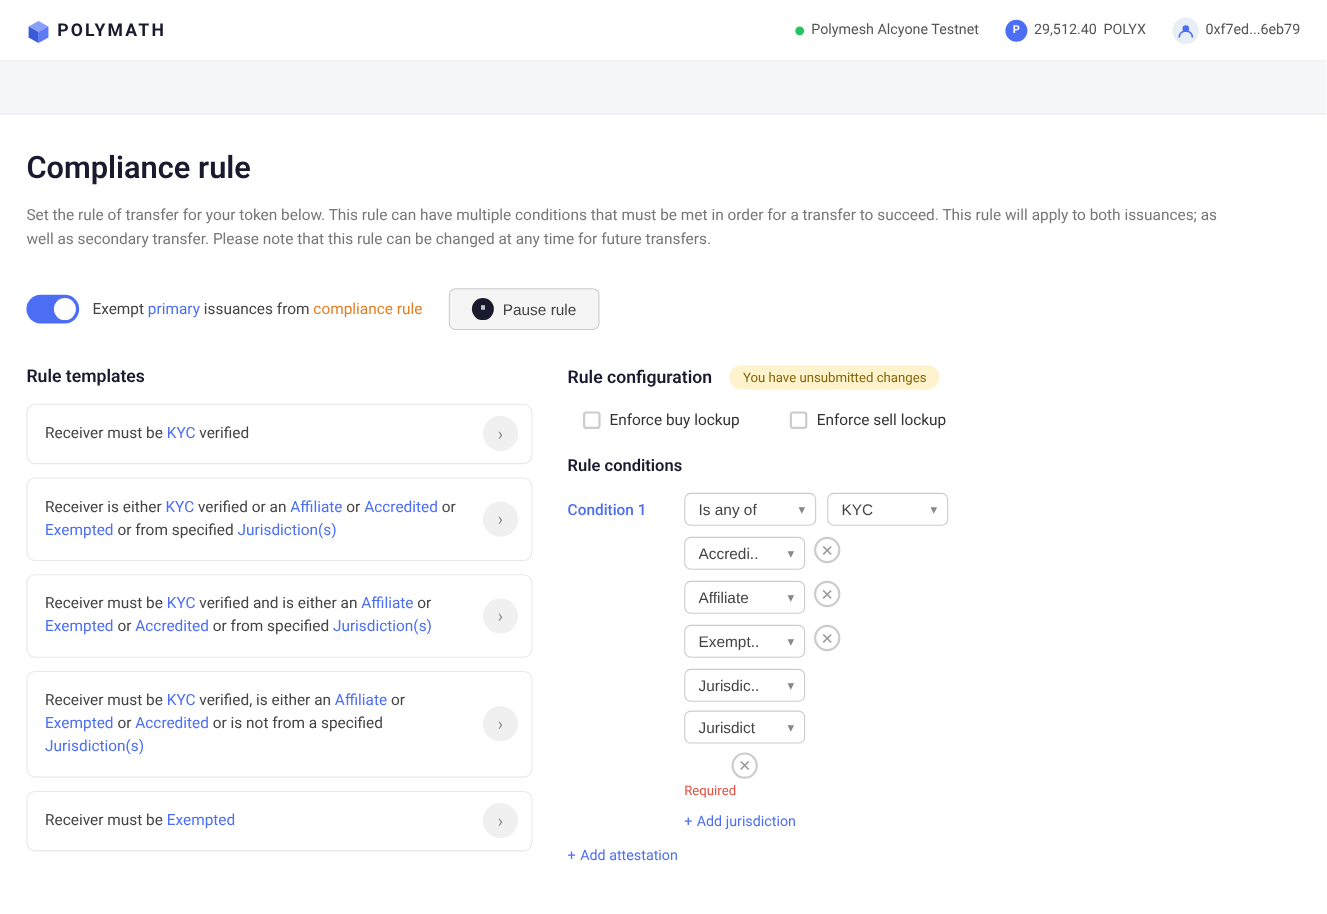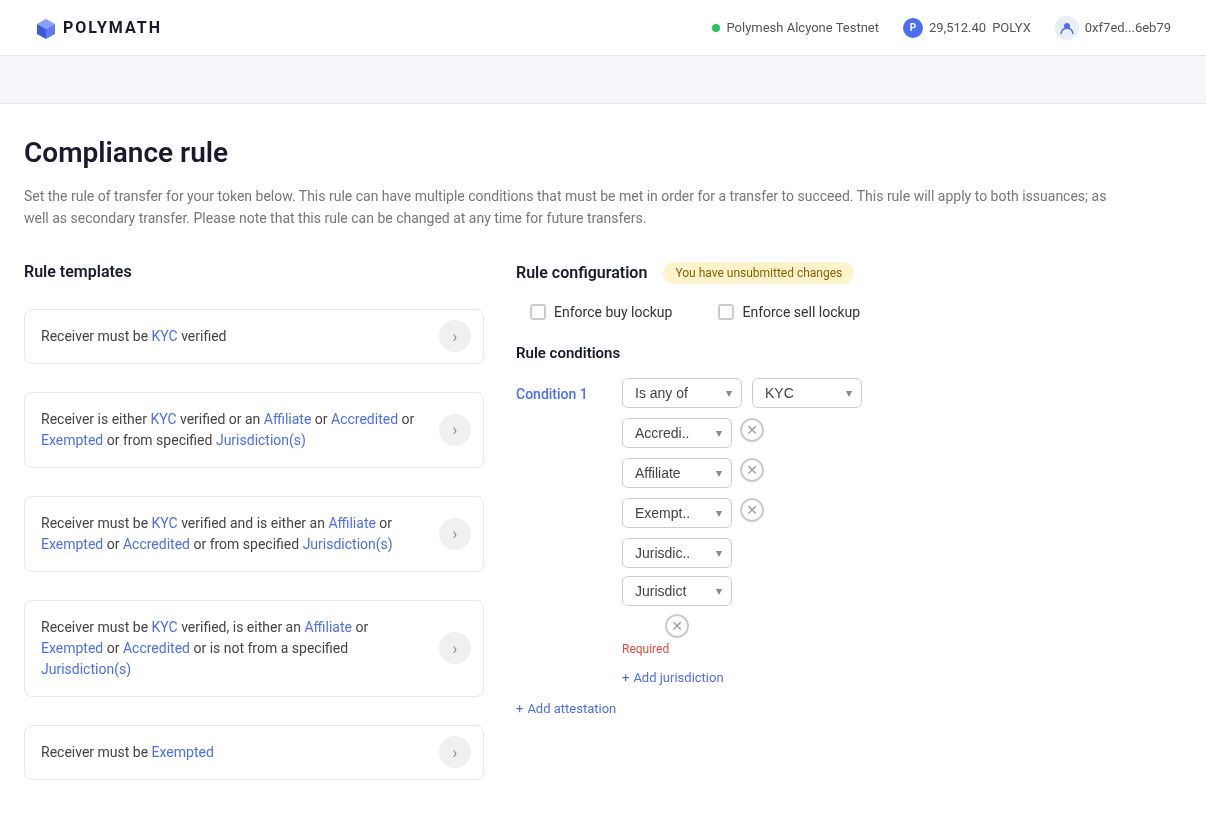--- a/index.html
+++ b/index.html
@@ -1,21 +1,21 @@
 <!DOCTYPE html>
 <html><head>
   <meta charset="utf-8">
   <style>
     * { box-sizing: border-box; margin: 0; padding: 0; }
     body { font-family: -apple-system, BlinkMacSystemFont, 'Segoe UI', Roboto, sans-serif; background: #fff; color: #333; font-size: 14px; }
 
     
     .header {
       display: flex; align-items: center; justify-content: space-between;
-      padding: 0 35px; height: 56px; background: #fff;
+      padding: 0 24px; height: 56px; background: #fff;
       border-bottom: 1px solid #e8e8e8;
     }
     .header-logo { display: flex; align-items: center; gap: 6px; }
     .logo-text { font-weight: 700; font-size: 16px; color: #1a1a2e; letter-spacing: 2px; }
     .header-right { display: flex; align-items: center; gap: 24px; font-size: 13px; color: #555; }
     .network-badge { display: flex; align-items: center; gap: 6px; }
     .green-dot { width: 8px; height: 8px; border-radius: 50%; background: #22c55e; }
     .polyx-badge { display: flex; align-items: center; gap: 6px; }
     .polyx-icon { width: 20px; height: 20px; border-radius: 50%; background: #4c6ef5; display: flex; align-items: center; justify-content: center; color: #fff; font-size: 10px; font-weight: 700; }
     .wallet-badge { display: flex; align-items: center; gap: 6px; }
@@ -43,21 +43,21 @@
     .toggle-label span.orange { color: #e67e22; }
     .pause-btn { display: flex; align-items: center; gap: 8px; padding: 8px 20px; border: 1px solid #ccc; border-radius: 6px; background: #f5f5f5; cursor: pointer; font-size: 14px; color: #444; }
     .pause-icon { width: 20px; height: 20px; border-radius: 50%; background: #1a1a2e; display: flex; align-items: center; justify-content: center; color: #fff; font-size: 10px; }
 
     
     .two-col { display: flex; gap: 32px; }
 
     
     .left-panel { width: 460px; flex-shrink: 0; }
     .section-title { font-size: 16px; font-weight: 600; color: #1a1a2e; margin-bottom: 16px; }
-    .template-card { border: 1px solid #e8e8e8; border-radius: 8px; padding: 16px 68px 16px 16px; margin-bottom: 12px; position: relative; cursor: pointer; background: #fff; margin-top: 28px; }
+    .template-card { border: 1px solid #e8e8e8; border-radius: 8px; padding: 16px 68px 16px 16px; margin-bottom: 12px; position: relative; cursor: pointer; background: #fff; }
     .template-text { font-size: 14px; color: #444; line-height: 1.5; }
     .template-text .blue { color: #4c6ef5; }
     .template-arrow { position: absolute; right: 12px; top: 50%; transform: translateY(-50%); width: 32px; height: 32px; border-radius: 50%; background: #f0f0f0; display: flex; align-items: center; justify-content: center; color: #888; font-size: 16px; }
 
     
     .right-panel { flex: 1; }
     .config-header { display: flex; align-items: center; gap: 16px; margin-bottom: 20px; }
     .config-title { font-size: 16px; font-weight: 600; color: #1a1a2e; }
     .unsubmitted-badge { background: #fef3cd; color: #856404; padding: 4px 12px; border-radius: 12px; font-size: 12px; }
 
@@ -125,20 +125,35 @@
     </div>
   </div>
 </div>
 
 <div class="top-bar"></div>
 
 <div class="main">
   <h1 class="page-title">Compliance rule</h1>
   <p class="page-desc">Set the rule of transfer for your token below. This rule can have multiple conditions that must be met in order for a transfer to succeed. This rule will apply to both issuances; as well as secondary transfer. Please note that this rule can be changed at any time for future transfers.</p>
 
+  <div class="controls-row">
+    <div class="toggle-wrap">
+      <label class="toggle">
+        <input type="checkbox" checked="" style="">
+        <span class="toggle-slider"></span>
+      </label>
+      <span class="toggle-label">
+        Exempt <span class="blue">primary</span> issuances from <span class="orange">compliance rule</span>
+      </span>
+    </div>
+    <button class="pause-btn">
+      <div class="pause-icon">⏸</div>
+      <span>Pause rule</span>
+    </button>
+  </div>
 
   <div class="two-col">
 
     <div class="left-panel">
       <h2 class="section-title">Rule templates</h2>
 
       <div class="template-card">
         <p class="template-text">
           Receiver must be <span class="blue">KYC</span> verified
         </p>

